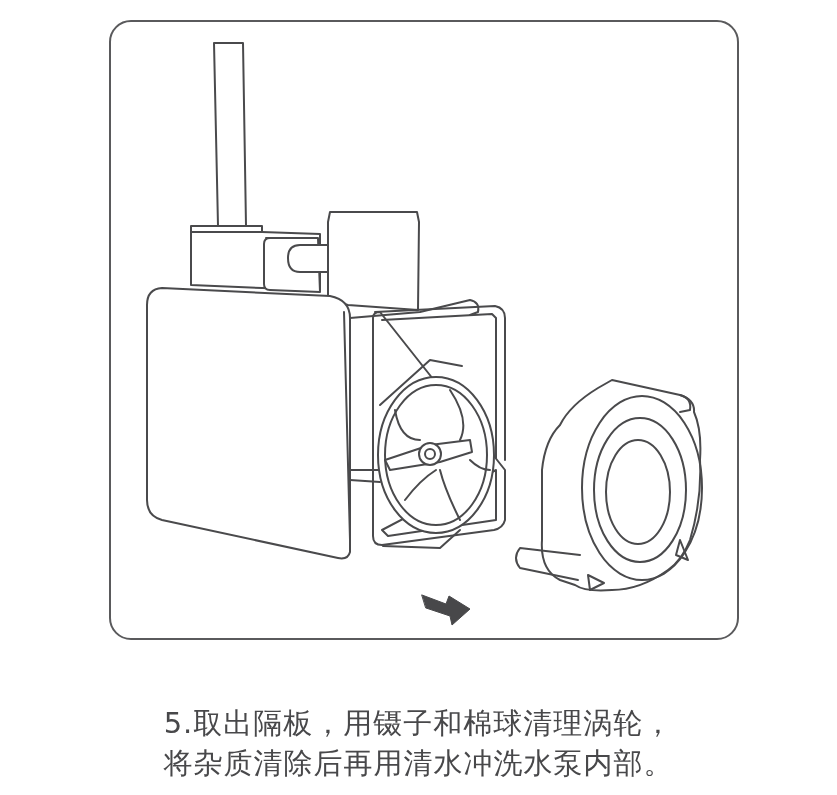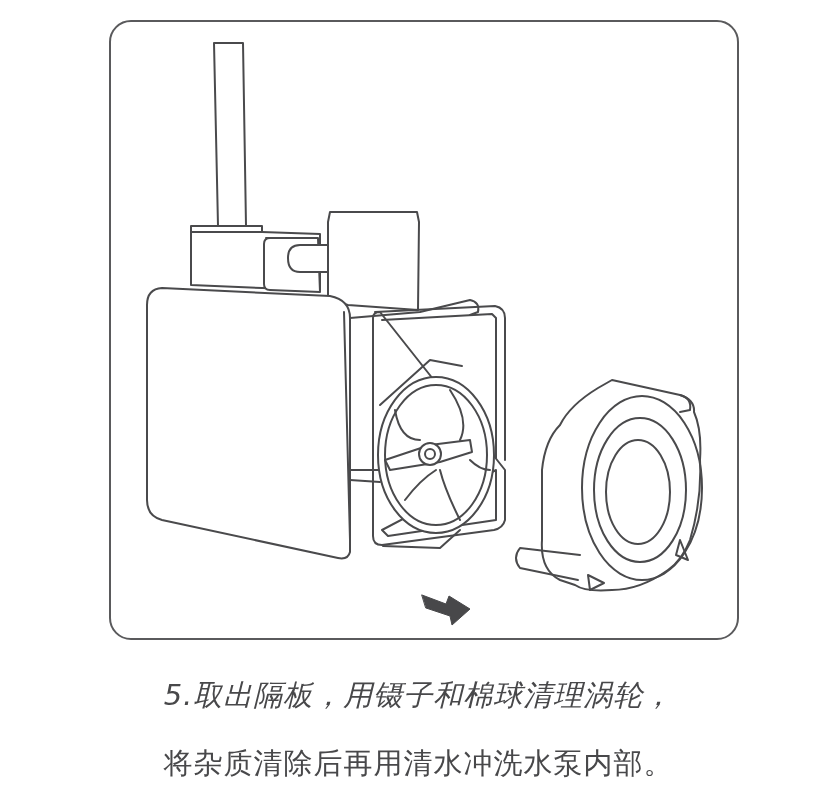--- a/index.html
+++ b/index.html
@@ -4,21 +4,21 @@
   <style>
     html, body { margin: 0; padding: 0; background: #ffffff; }
     body { width: 837px; height: 795px; position: relative; overflow: hidden;
            font-family: "DejaVu Sans", sans-serif; }
     .frame { position: absolute; left: 109px; top: 20px; width: 630px; height: 620px;
              border: 2px solid #5a5a5c; border-radius: 22px; box-sizing: border-box;
              background: #fff; }
     .illus { position: absolute; left: 0; top: 0; width: 837px; height: 660px; }
     .caption { position: absolute; left: 0; width: 837px; text-align: center;
                color: #48484a; font-size: 29px; letter-spacing: 1px; }
-    .line1 { top: 676px; font-style: italic; }
+    .line1 { top: 704px; }
     .line2 { top: 744px; }
   </style>
 </head>
 <body>
 
 <div class="frame"></div>
 
 <svg class="illus" viewBox="0 0 837 660" fill="none" stroke="#4a4a4c" stroke-width="2" stroke-linejoin="round" stroke-linecap="round">
 
   <g>

